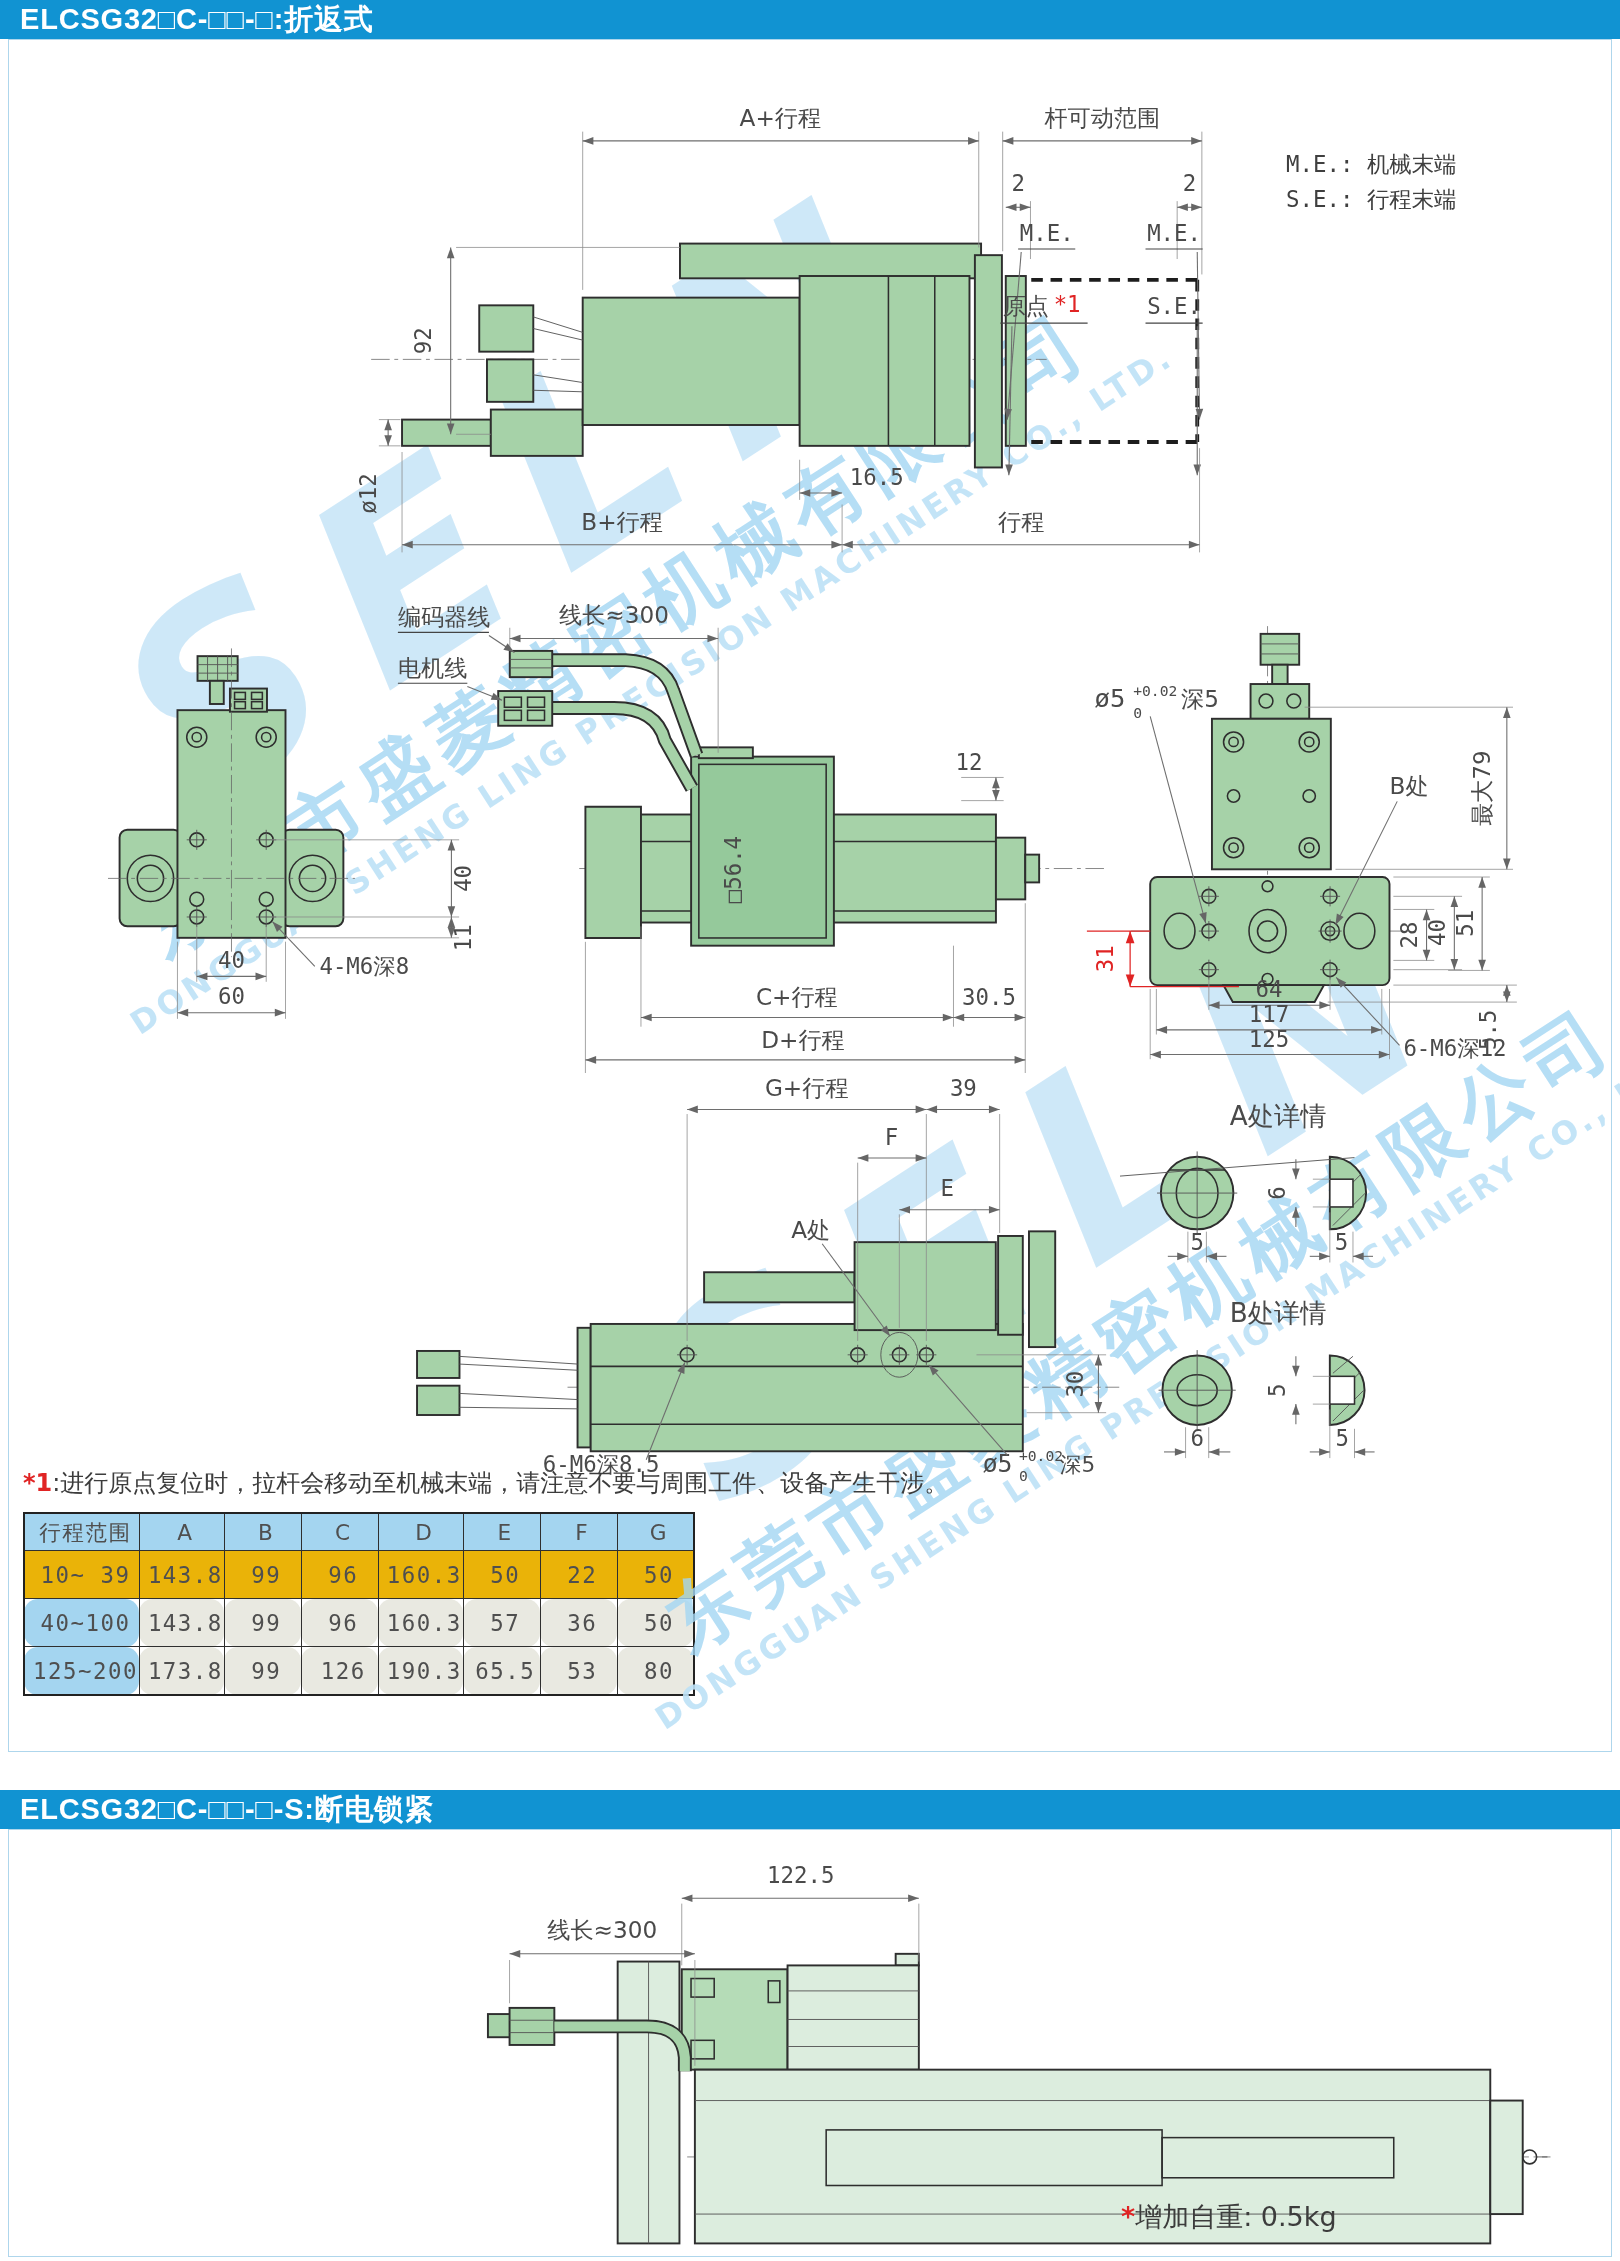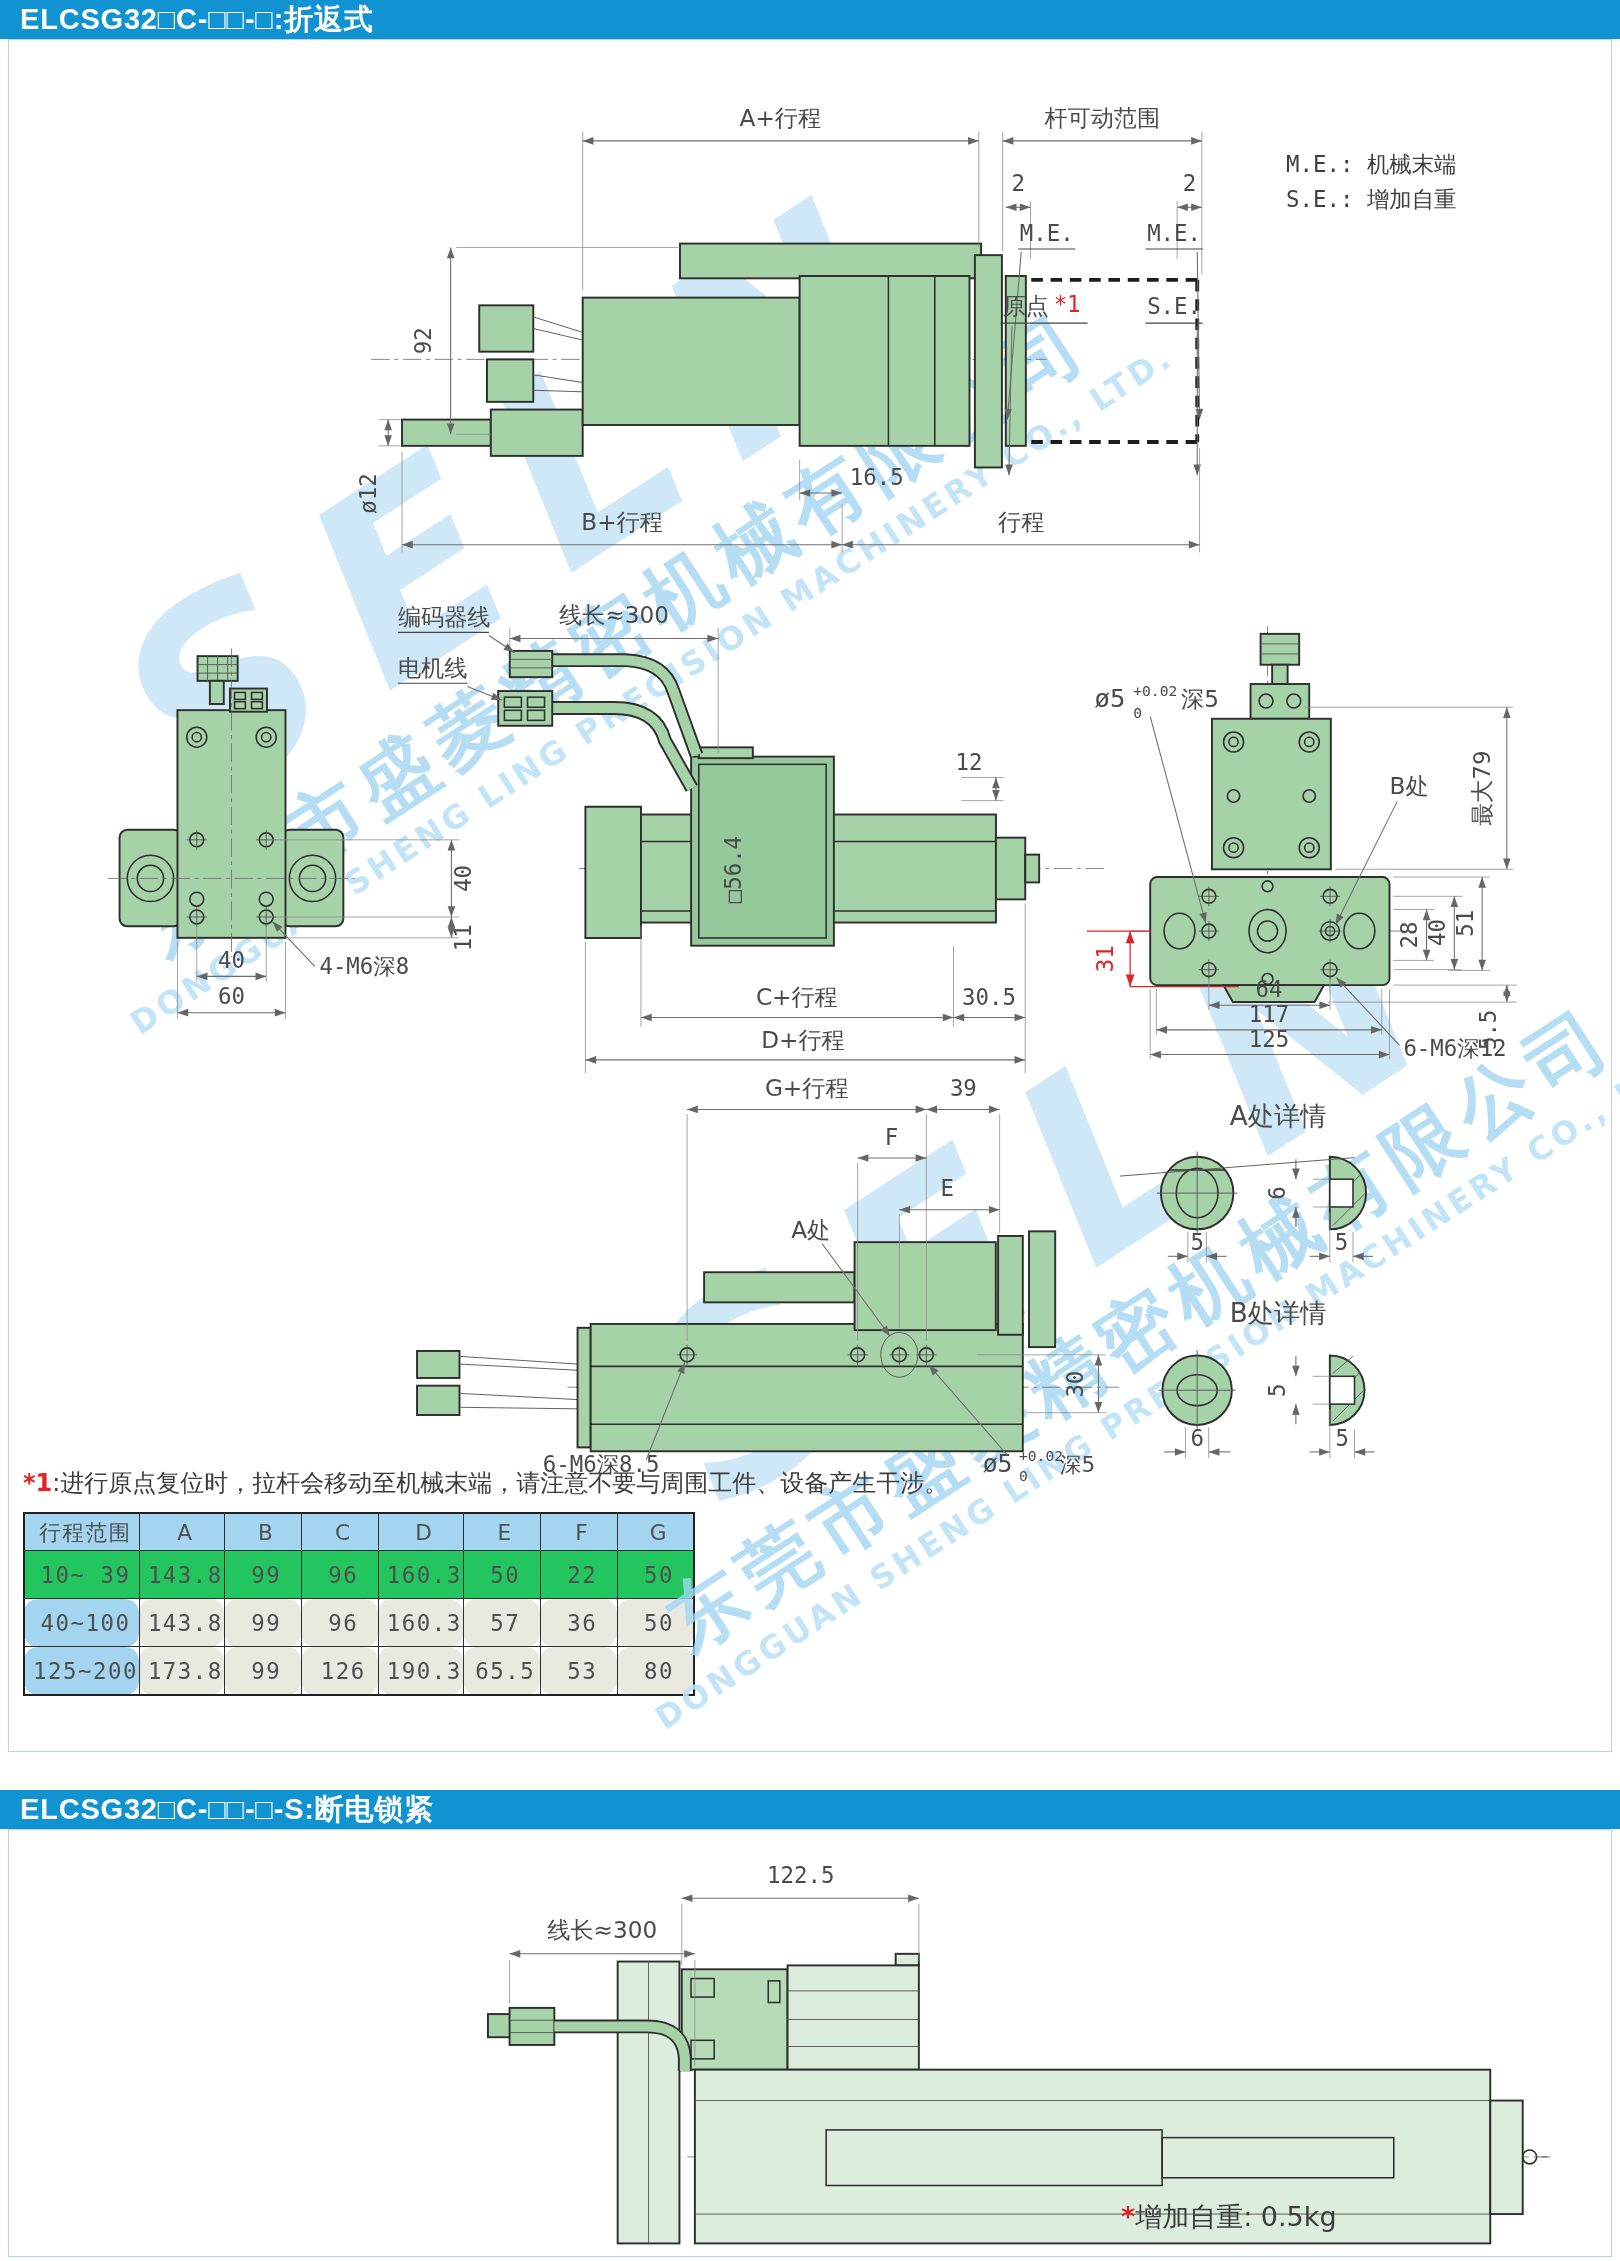--- a/index.html
+++ b/index.html
@@ -48,21 +48,21 @@
       font-family:"DejaVu Sans Mono",monospace;white-space:nowrap;margin-left:8px;}
   
   .tblwrap{z-index:1;}
   table{border-collapse:collapse;table-layout:fixed;}
   th,td{border:1.5px solid #2f2f2f;text-align:center;vertical-align:middle;
       font-family:"DejaVu Sans Mono","Liberation Mono",monospace;
       font-size:22.4px;color:#4f4f4f;letter-spacing:1.5px;padding-left:8px;}
   table{border:2.3px solid #222;}
   thead th{background:#a4d5f0;height:34px;font-size:21.6px;
       font-family:"DejaVu Sans",sans-serif;font-weight:normal;}
-  tbody td{height:45px;background:#22c55e;}
+  tbody td{height:45px;background:#eab308;}
   tr.alt td{background:#e9e9e1;border-radius:14px;}
   tr.alt td.rng{background:#a4d5f0;}
 </style>
 </head>
 <body>
 
 <div class="wm" style="left:-93px;top:371px;">
   <div class="b">SELN</div>
   <div class="c">东莞市盛菱精密机械有限公司</div>
   <div class="e">DONGGUAN SHENG LING PRECISION MACHINERY CO., LTD.</div>
@@ -73,21 +73,21 @@
   <div class="e">DONGGUAN SHENG LING PRECISION MACHINERY CO., LTD.</div>
 </div>
 
 <div class="abs hdr" style="top:0;">
   <span>ELCSG32□C-□□-□:折返式</span>
 </div>
 <div class="abs panel" style="top:39px;height:1711px;"></div>
 
 <div class="abs legend" style="left:1278px;top:147px;">
   <div>M.E.: 机械末端</div>
-  <div>S.E.: 增加自重</div>
+  <div>S.E.: 行程末端</div>
 </div>
 
 <svg class="abs" style="left:348px;top:58px;" width="911" height="541" viewBox="0 0 1180 700">
   <defs>
     <marker id="aA" viewBox="0 0 10 8" refX="9.5" refY="4" markerWidth="11" markerHeight="8.8" orient="auto-start-reverse">
       <path d="M0.5,0.8 L9.5,4 L0.5,7.2 z" fill="#666"></path>
     </marker>
   </defs>
   <g>
     <line x1="30" y1="390" x2="905" y2="390" class="cl"></line>

